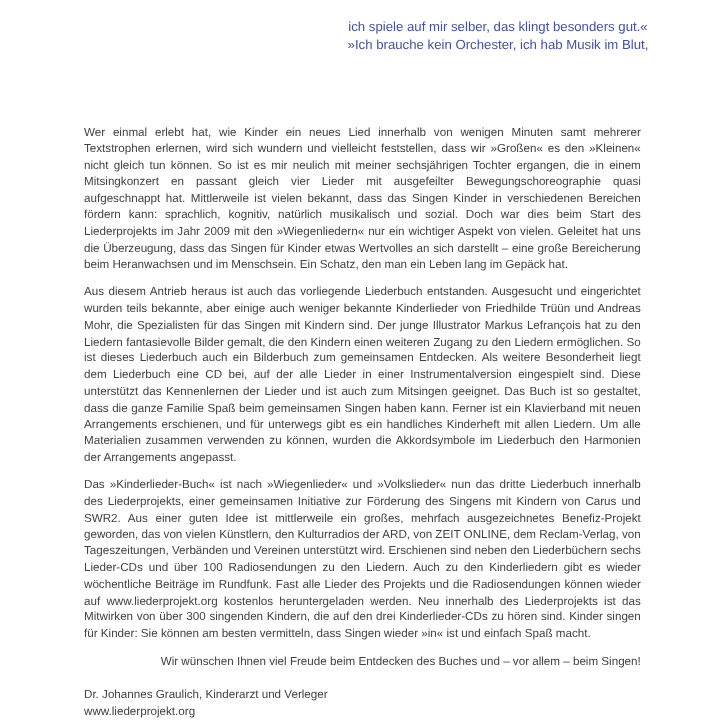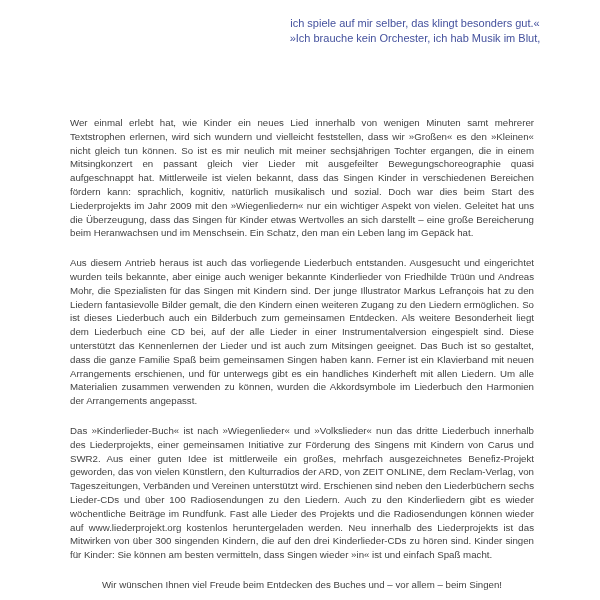--- a/index.html
+++ b/index.html
@@ -38,24 +38,24 @@
     position: absolute;
     top: 100px;
     left: 70px;
     width: 464px;
     font-size: 9.7px;
     line-height: 13.8px;
     text-align: justify;
     color: var(--text, #424242);
   }
   .body-text p {
-    margin: 16px 0 9px 0;
+    margin: 4px 0 9px 0;
   }
   .closing {
-    text-align: center;
+    text-align: right;
   }
   .signature {
     margin-top: 14px;
     text-align: left;
     line-height: 13.8px;
   }
 </style>
 </head>
 <body>
 
@@ -66,16 +66,17 @@
     <div class="quote-line">»Ich brauche kein Orchester, ich hab Musik im Blut,</div>
   </div>
 
   <div class="body-text">
     <p>Wer einmal erlebt hat, wie Kinder ein neues Lied innerhalb von wenigen Minuten samt mehrerer Textstrophen erlernen, wird sich wundern und vielleicht feststellen, dass wir »Großen« es den »Kleinen« nicht gleich tun können. So ist es mir neulich mit meiner sechsjährigen Tochter ergangen, die in einem Mitsingkonzert en passant gleich vier Lieder mit ausgefeilter Bewegungschoreographie quasi aufgeschnappt hat. Mittlerweile ist vielen bekannt, dass das Singen Kinder in verschiedenen Bereichen fördern kann: sprachlich, kognitiv, natürlich musikalisch und sozial. Doch war dies beim Start des Liederprojekts im Jahr 2009 mit den »Wiegenliedern« nur ein wichtiger Aspekt von vielen. Geleitet hat uns die Überzeugung, dass das Singen für Kinder etwas Wertvolles an sich darstellt – eine große Bereicherung beim Heranwachsen und im Menschsein. Ein Schatz, den man ein Leben lang im Gepäck hat.</p>
     <p>Aus diesem Antrieb heraus ist auch das vorliegende Liederbuch entstanden. Ausgesucht und eingerichtet wurden teils bekannte, aber einige auch weniger bekannte Kinderlieder von Friedhilde Trüün und Andreas Mohr, die Spezialisten für das Singen mit Kindern sind. Der junge Illustrator Markus Lefrançois hat zu den Liedern fantasievolle Bilder gemalt, die den Kindern einen weiteren Zugang zu den Liedern ermöglichen. So ist dieses Liederbuch auch ein Bilderbuch zum gemeinsamen Entdecken. Als weitere Besonderheit liegt dem Liederbuch eine CD bei, auf der alle Lieder in einer Instrumentalversion eingespielt sind. Diese unterstützt das Kennenlernen der Lieder und ist auch zum Mitsingen geeignet. Das Buch ist so gestaltet, dass die ganze Familie Spaß beim gemeinsamen Singen haben kann. Ferner ist ein Klavierband mit neuen Arrangements erschienen, und für unterwegs gibt es ein handliches Kinderheft mit allen Liedern. Um alle Materialien zusammen verwenden zu können, wurden die Akkordsymbole im Liederbuch den Harmonien der Arrangements angepasst.</p>
     <p>Das »Kinderlieder-Buch« ist nach »Wiegenlieder« und »Volkslieder« nun das dritte Liederbuch innerhalb des Liederprojekts, einer gemeinsamen Initiative zur Förderung des Singens mit Kindern von Carus und SWR2. Aus einer guten Idee ist mittlerweile ein großes, mehrfach ausgezeichnetes Benefiz-Projekt geworden, das von vielen Künstlern, den Kulturradios der ARD, von ZEIT ONLINE, dem Reclam-Verlag, von Tageszeitungen, Verbänden und Vereinen unterstützt wird. Erschienen sind neben den Liederbüchern sechs Lieder-CDs und über 100 Radiosendungen zu den Liedern. Auch zu den Kinderliedern gibt es wieder wöchentliche Beiträge im Rundfunk. Fast alle Lieder des Projekts und die Radiosendungen können wieder auf www.liederprojekt.org kostenlos heruntergeladen werden. Neu innerhalb des Liederprojekts ist das Mitwirken von über 300 singenden Kindern, die auf den drei Kinderlieder-CDs zu hören sind. Kinder singen für Kinder: Sie können am besten vermitteln, dass Singen wieder »in« ist und einfach Spaß macht.</p>
     <p class="closing">Wir wünschen Ihnen viel Freude beim Entdecken des Buches und – vor allem – beim Singen!</p>
     <div class="signature">
       <div>Dr. Johannes Graulich, Kinderarzt und Verleger</div>
+      <div>www.liederprojekt.org</div>
     </div>
   </div>
 
 </div>
 
 </body></html>

